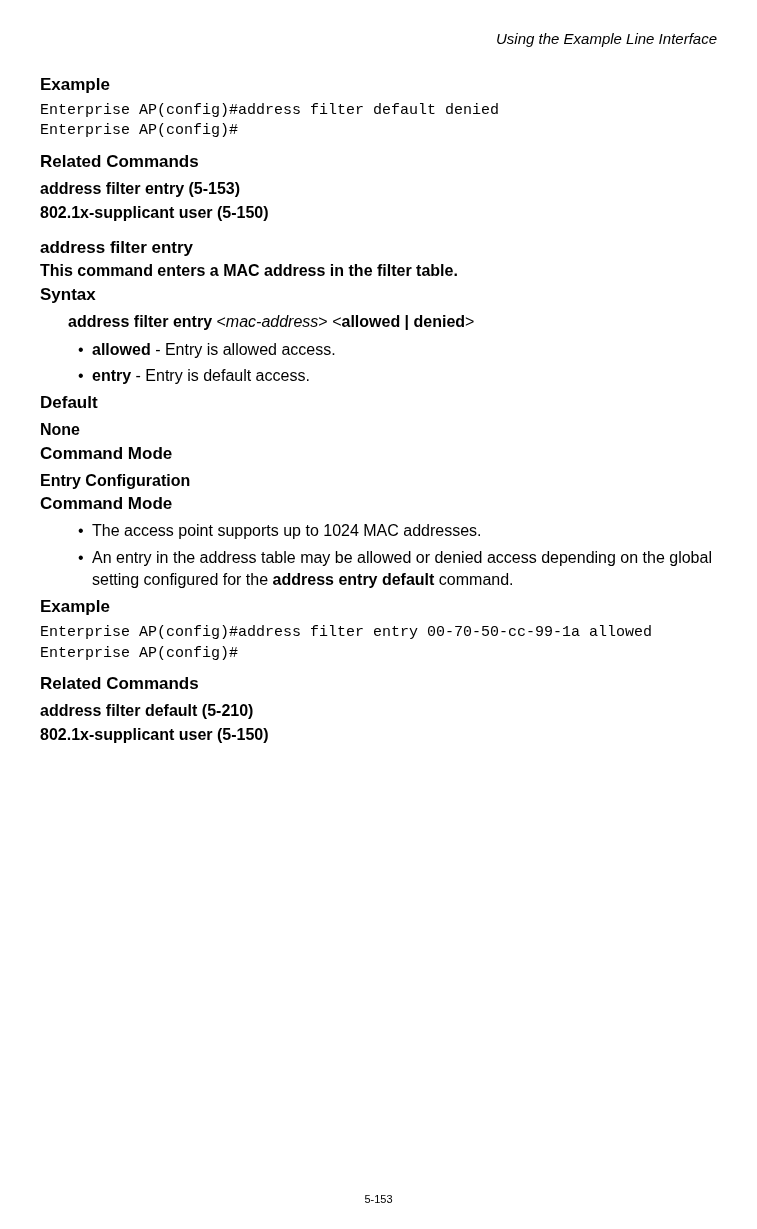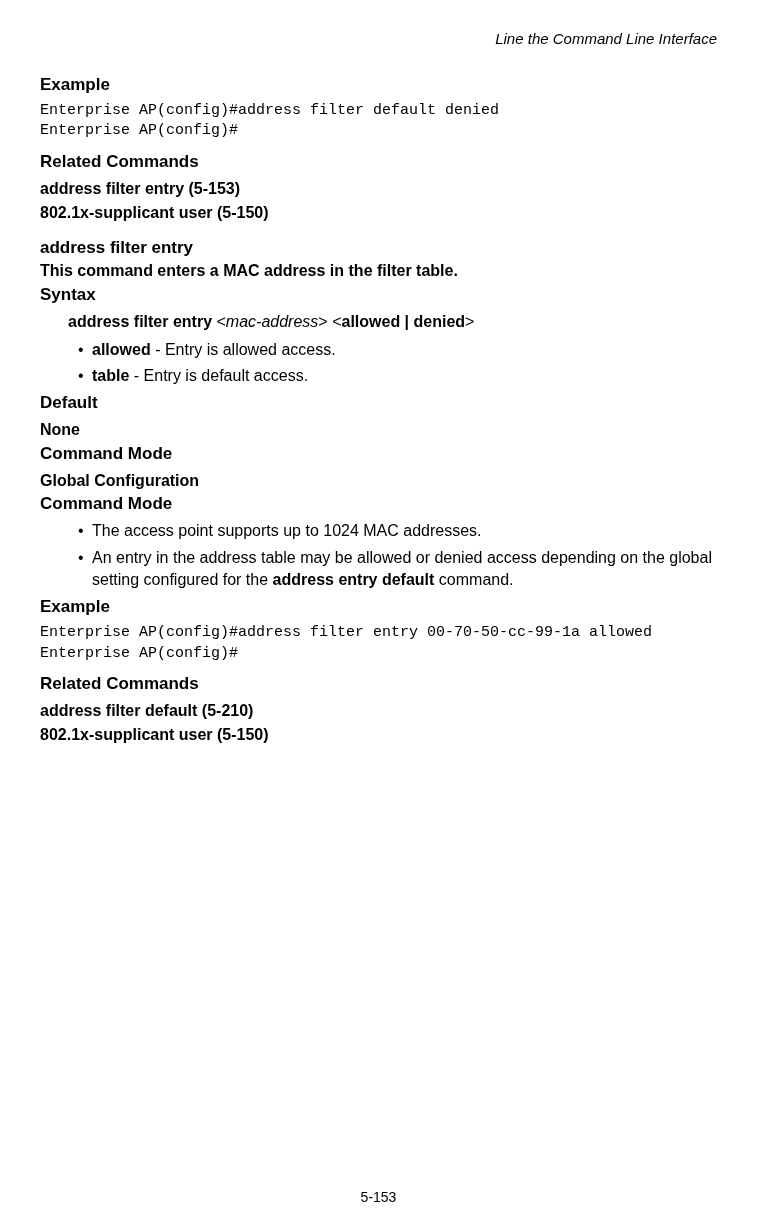--- a/index.html
+++ b/index.html
@@ -74,29 +74,29 @@
     top: 0;
   }
   ul.bullets .bold { font-weight: bold; }
   ul.bullets .ital { font-style: italic; }
   .page-footer {
     position: absolute;
     bottom: 24px;
     width: 100%;
     left: 0;
     text-align: center;
-    font-size: 14px;
+    font-size: 11px;
     font-weight: 300;
   }
 </style>
 </head>
 <body>
 
 <div class="page">
-  <div class="running-head">Line the Command Line Interface</div>
+  <div class="running-head">Using the Example Line Interface</div>
 
   <h4 class="section">Example</h4>
   <div class="code-block">Enterprise AP(config)#address filter default denied
 Enterprise AP(config)#</div>
 
   <h4 class="section">Related Commands</h4>
   <div class="indent1 body-line">address filter entry (5-153)</div>
   <div class="indent1 body-line">802.1x-supplicant user (5-150)</div>
 
   <div class="cmd-heading">address filter entry</div>
@@ -106,29 +106,29 @@
   <div class="syntax-line">
     <span class="bold">address filter entry</span>
     <span> &lt;</span><span class="ital">mac-address</span><span>&gt; &lt;</span><span class="bold">allowed | denied</span><span>&gt;</span>
   </div>
 
   <ul class="bullets">
     <li>
       <span class="bold">allowed</span><span> - Entry is allowed access.</span>
     </li>
     <li>
-      <span class="bold">table</span><span> - Entry is default access.</span>
+      <span class="bold">entry</span><span> - Entry is default access.</span>
     </li>
   </ul>
 
   <h4 class="section">Default</h4>
   <div class="indent1 body-line">None</div>
 
   <h4 class="section">Command Mode</h4>
-  <div class="indent1 body-line">Global Configuration</div>
+  <div class="indent1 body-line">Entry Configuration</div>
 
   <h4 class="section">Command Mode</h4>
   <ul class="bullets">
     <li>The access point supports up to 1024 MAC addresses.</li>
     <li>
       <span>An entry in the address table may be allowed or denied access depending on the global setting configured for the </span><span class="bold">address entry default</span><span> command.</span>
     </li>
   </ul>
 
   <h4 class="section">Example</h4>

